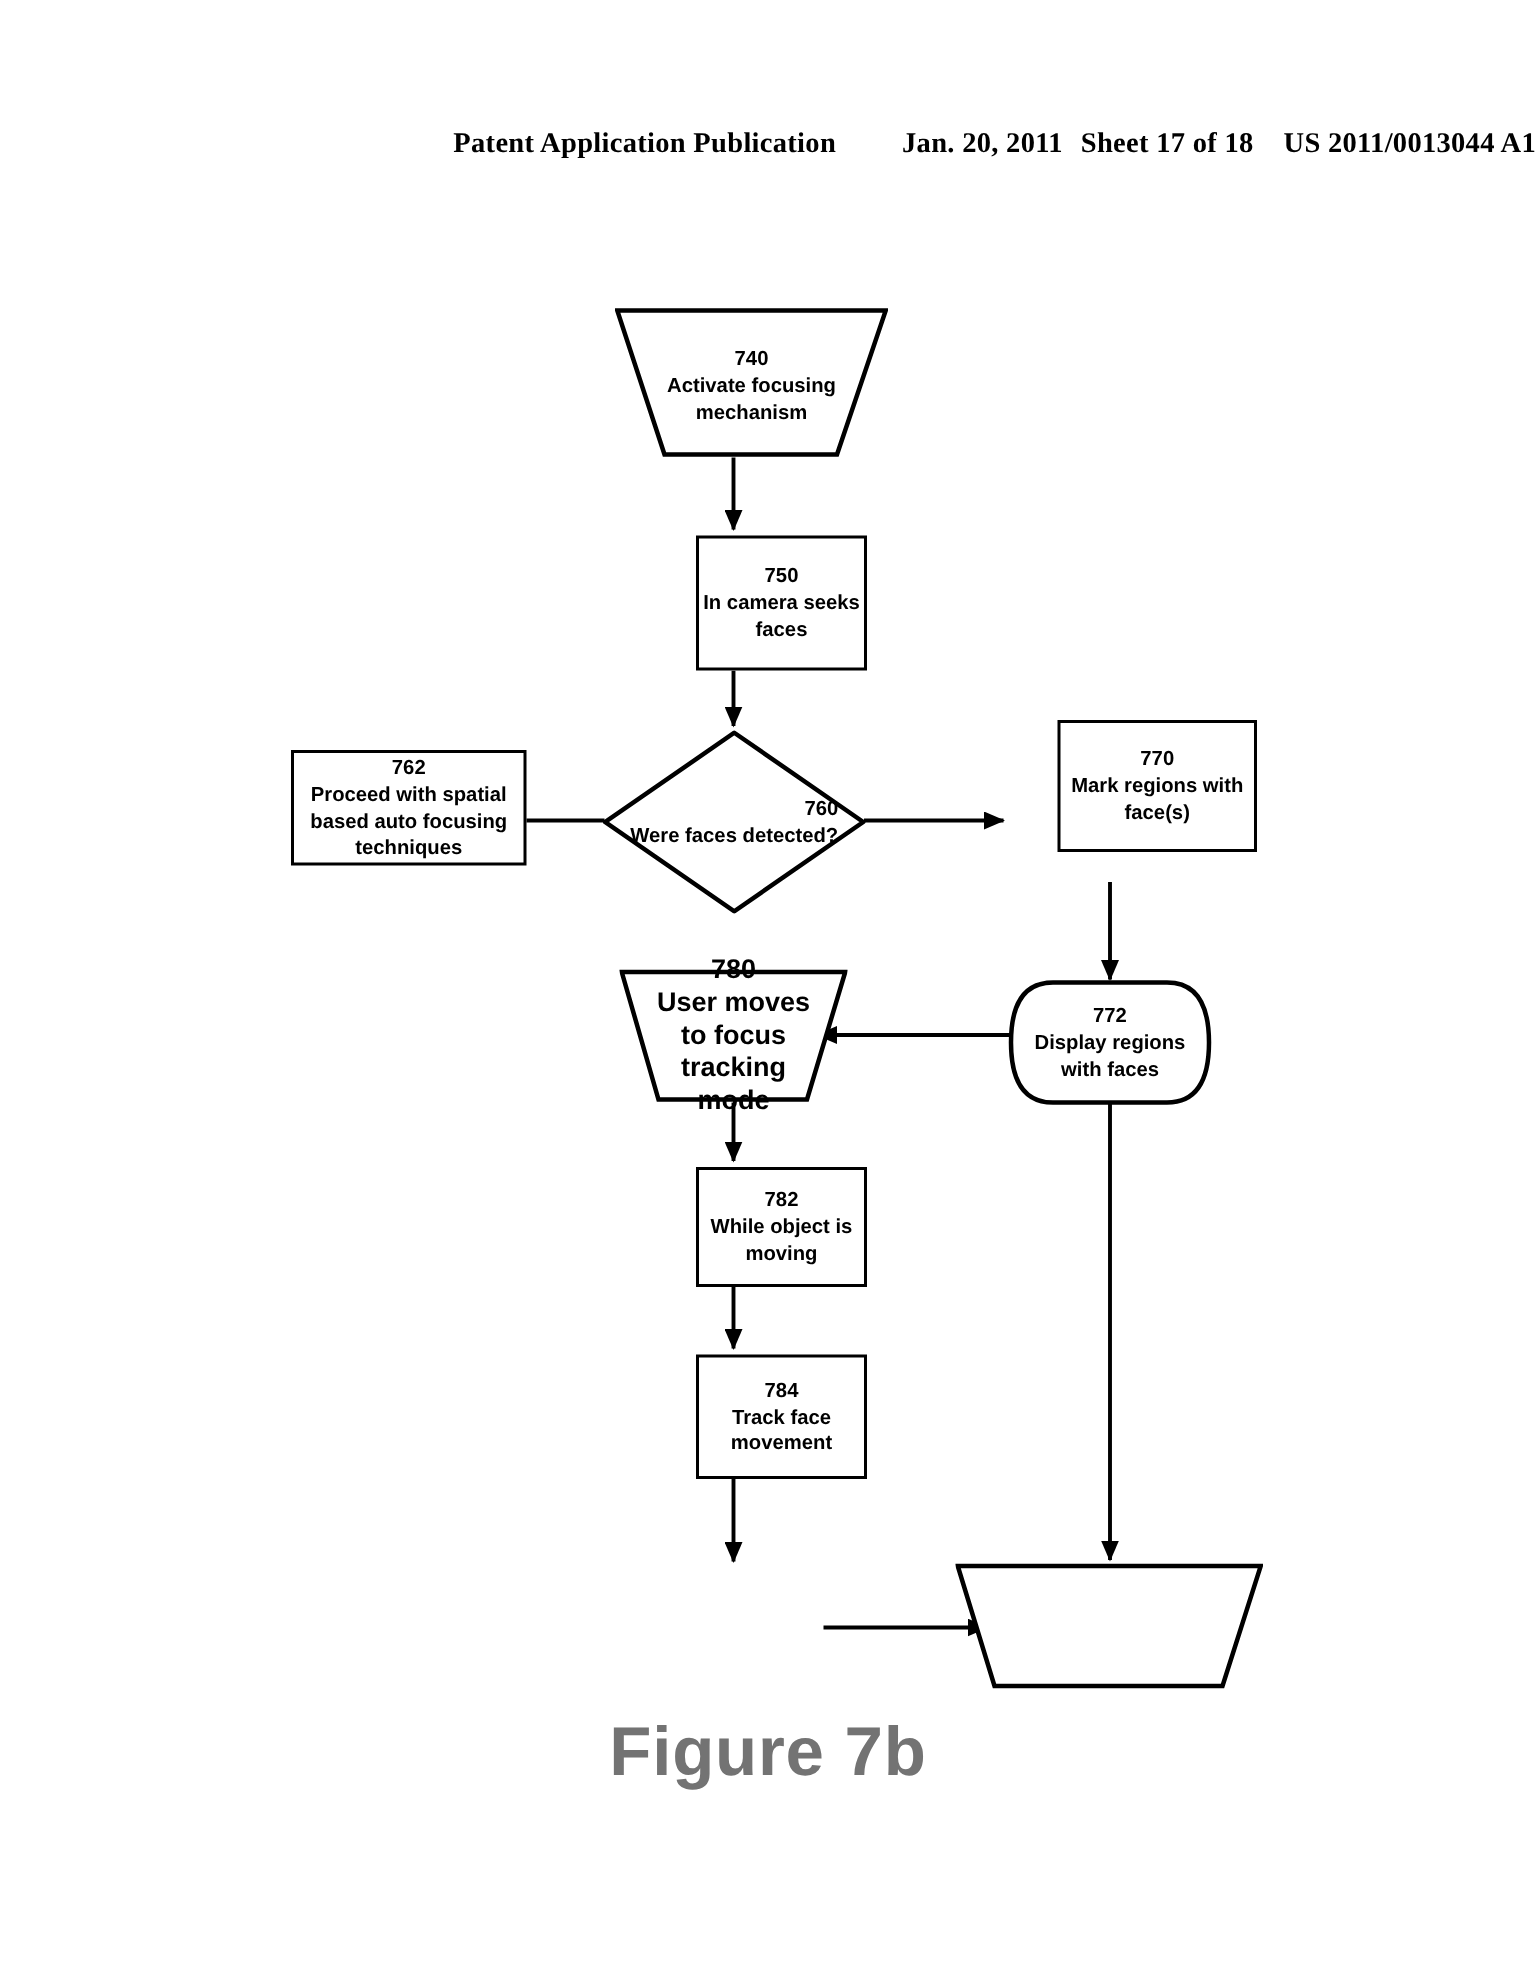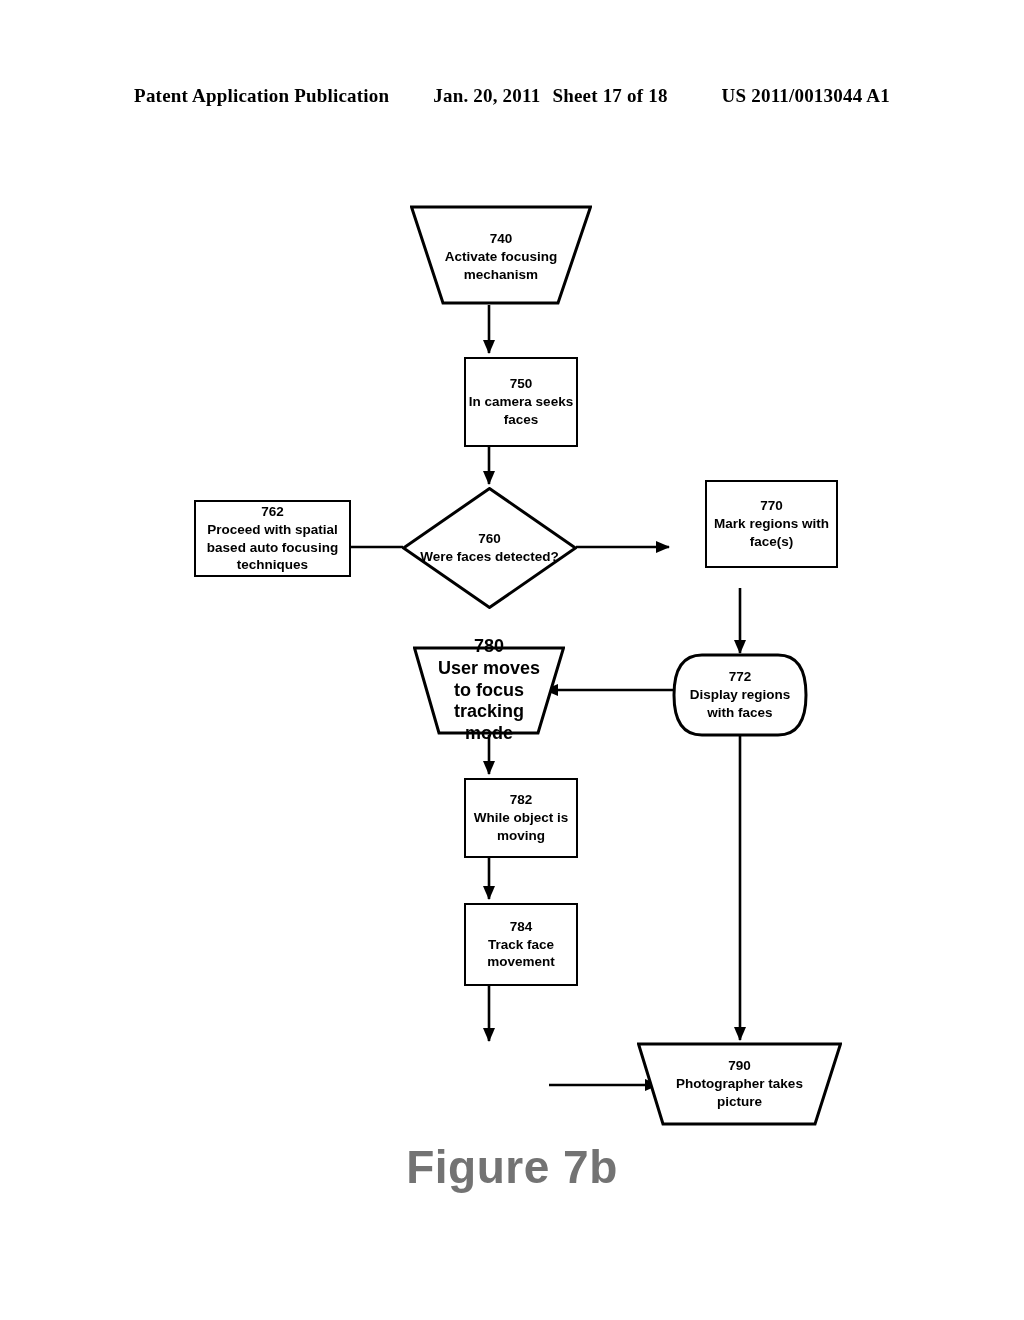--- a/index.html
+++ b/index.html
@@ -16,32 +16,32 @@
   }
 
   
   #patent-header {
     position: absolute;
     top: 85px;
     left: 0;
     width: 1024px;
     height: 30px;
     display: flex;
-    justify-content: center;
+    justify-content: flex-end;
     align-items: baseline;
     font-family: "Liberation Serif", serif;
     font-weight: bold;
     font-size: 19px;
     color: #000;
     letter-spacing: 0.2px;
     white-space: nowrap;
   }
   #patent-header .hdr-pub { margin-right: 44px; }
   #patent-header .hdr-date { margin-right: 12px; }
-  #patent-header .hdr-sheet { margin-right: 54px; }
+  #patent-header .hdr-sheet { margin-right: 20px; }
   #patent-header .hdr-num { }
 
   
   #figure-caption {
     position: absolute;
     left: 0;
     top: 1140px;
     width: 1024px;
     text-align: center;
     font-family: "Liberation Sans", sans-serif;
@@ -98,20 +98,21 @@
   }
   .node.trapezoid .node-text-wrap {
     position: relative;
     z-index: 1;
   }
 
   
   .node.diamond {
     background: transparent;
     border: none;
+    text-align: right;
   }
   .node.diamond .diamond-shape {
     position: absolute;
     inset: 0;
     z-index: -1;
   }
   .node.diamond .node-text-wrap {
     position: relative;
     z-index: 1;
   }
@@ -246,21 +247,17 @@
   <div class="node rect" style="left:432px; top:903px; width:114px; height:83px;">
     <span class="node-num">784</span>
     <span class="node-label">Track face<br>movement</span>
   </div>
 
 
   <div class="node trapezoid" style="left:637px; top:1042px; width:205px; height:84px;">
     <svg class="trap-shape" viewBox="0 0 205 84" preserveAspectRatio="none">
       <polygon points="1.5,2 203.5,2 178,82 26,82" fill="#fff" stroke="#000" stroke-width="3" vector-effect="non-scaling-stroke"></polygon>
     </svg>
-    <div class="node-text-wrap">
-      <span class="node-num">790</span>
-      <span class="node-label">Photographer takes<br>picture</span>
-    </div>
   </div>
 
 </div>
 
 <div id="figure-caption">Figure 7b</div>
 
 </body></html>

